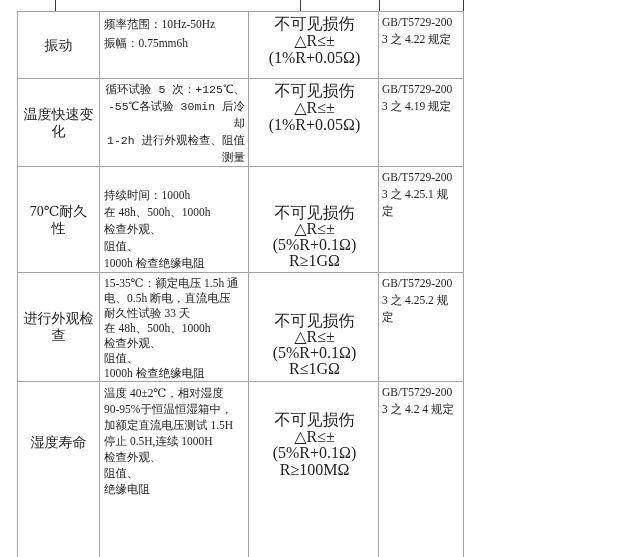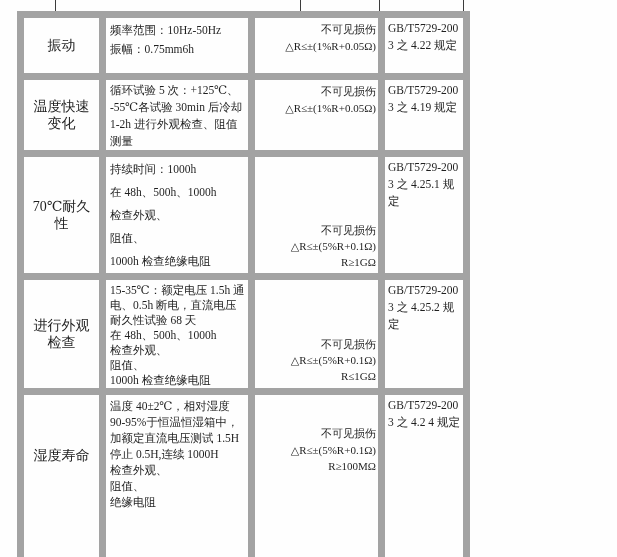--- a/index.html
+++ b/index.html
@@ -16,40 +16,40 @@
   .vl-a{left:38px;}  
   .vl-b{left:283px;} 
   .vl-c{left:362px;} 
   .vl-d{left:446px;} 
 
   table.spec{
     position:absolute;left:17px;top:11px;
     border-collapse:collapse;table-layout:fixed;width:446px;
   }
   td{
-    border:7px solid #a3a3a3;
+    border:1px solid #a3a3a3;
     padding:0;overflow:hidden;
     white-space:pre-line;
     box-sizing:border-box;
   }
   
   td.c1{width:82px;text-align:center;vertical-align:middle;font-size:14px;line-height:17px;padding:0 5px;}
   
   td.c2{width:149px;text-align:left;vertical-align:top;font-size:11.5px;padding:2px 3px 0 4px;}
   
-  td.c3{width:130px;text-align:right;font-size:11px;padding:0 2px 12px 4px;}
+  td.c3{width:130px;text-align:center;font-size:16px;padding:0 2px 12px 4px;}
   
   td.c4{width:85px;text-align:left;vertical-align:top;font-size:11.5px;line-height:17px;padding:2px 2px 12px 3px;}
 
   tr.r1{height:62px;}  tr.r2{height:60px;}  tr.r3{height:84px;}
   tr.r4{height:103px;} tr.r5{height:220px;}
 
   tr.r1 td.c2{line-height:19px;padding-top:3px;}
-  tr.r2 td.c2{line-height:17px;text-align:left;padding-top:2px;}
-  tr.r3 td.c2{line-height:23px;padding-top:1px;}
+  tr.r2 td.c2{line-height:17px;text-align:right;padding-top:2px;font-family:Liberation Mono, monospace;}
+  tr.r3 td.c2{line-height:17px;padding-top:20px;}
   tr.r4 td.c2{line-height:15px;padding-top:3px;}
   tr.r5 td.c2{line-height:16px;padding-top:3px;margin-top:26px;}
 
   tr.r1 td.c3,tr.r2 td.c3{vertical-align:top;line-height:17px;padding-top:3px;}
   tr.r3 td.c3{vertical-align:bottom;line-height:16px;padding-bottom:3px;}
   tr.r4 td.c3{vertical-align:bottom;line-height:16px;padding-bottom:4px;}
   tr.r5 td.c3{vertical-align:top;line-height:16.5px;padding-top:30px;}
 
   tr.r5 td.c1{vertical-align:top;padding-top:52px;}
 </style>
@@ -104,21 +104,21 @@
 △R≤±(5%R+0.1Ω)
 R≥1GΩ</td>
         <td class="c4">GB/T5729-200
 3 之 4.25.1 规
 定</td>
       </tr>
       <tr class="r4">
         <td class="c1">进行外观检查</td>
         <td class="c2">15-35℃：额定电压 1.5h 通
 电、0.5h 断电，直流电压
-耐久性试验 68 天
+耐久性试验 33 天
 在 48h、500h、1000h
 检查外观、
 阻值、
 1000h 检查绝缘电阻</td>
         <td class="c3">不可见损伤
 △R≤±(5%R+0.1Ω)
 R≤1GΩ</td>
         <td class="c4">GB/T5729-200
 3 之 4.25.2 规
 定</td>

